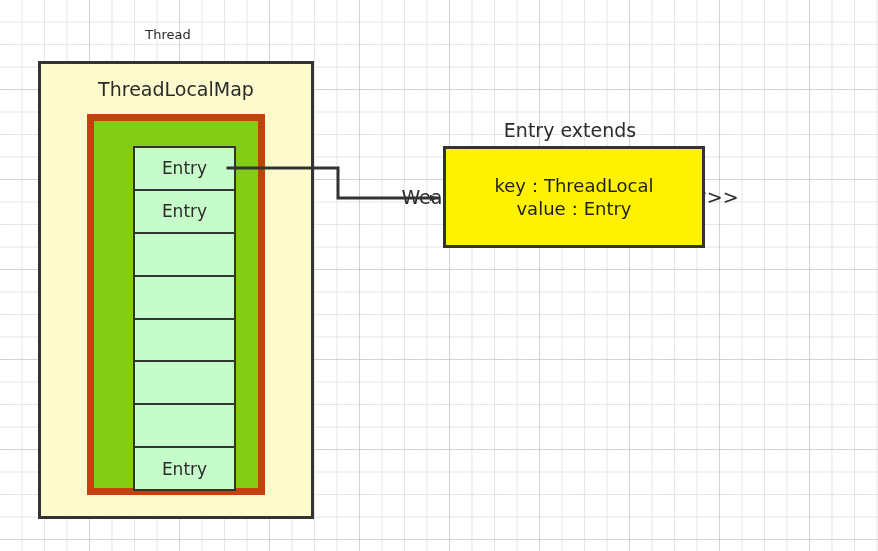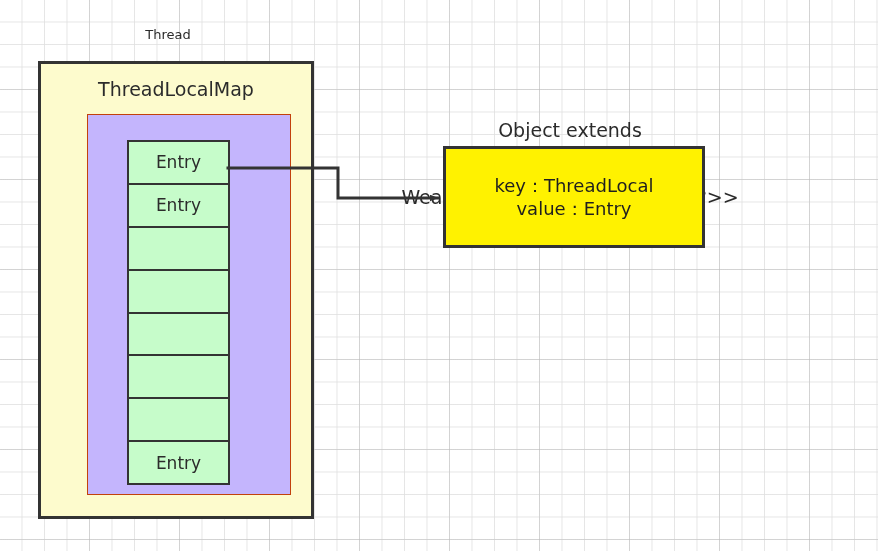--- a/index.html
+++ b/index.html
@@ -64,24 +64,24 @@
     font-size: 19px;
     text-align: center;
     color: #2b2b2b;
   }
 
   
   .map-box {
     position: absolute;
     left: 46px;     
     top: 50px;      
-    width: 204px;   
+    width: 178px;   
     height: 381px;  
-    background: #c4b5fd;
-    border: 1px solid #c2410c;
+    background: #84cc16;
+    border: 7px solid #c2410c;
     box-sizing: border-box;
   }
 
   
   .entry-stack {
     position: absolute;
     left: 39px;    
     top: 25px;     
     width: 103px;  
     height: 345px; 
@@ -166,21 +166,21 @@
         <div class="entry-cell"></div>
         <div class="entry-cell"></div>
         <div class="entry-cell"></div>
         <div class="entry-cell">Entry</div>
       </div>
 
     </div>
   </div>
 
   <div class="lbl detail-title">
-    <div>Object extends</div>
+    <div>Entry extends</div>
     <div>WeakReference&lt;ThreadLocal&lt;?&gt;&gt;</div>
   </div>
 
   <div class="detail-box">
     <div class="detail-line">key：ThreadLocal</div>
     <div class="detail-line">value：Entry</div>
   </div>
 
   <svg class="connector" width="878" height="551" viewBox="0 0 878 551" xmlns="http://www.w3.org/2000/svg">
     <defs>

